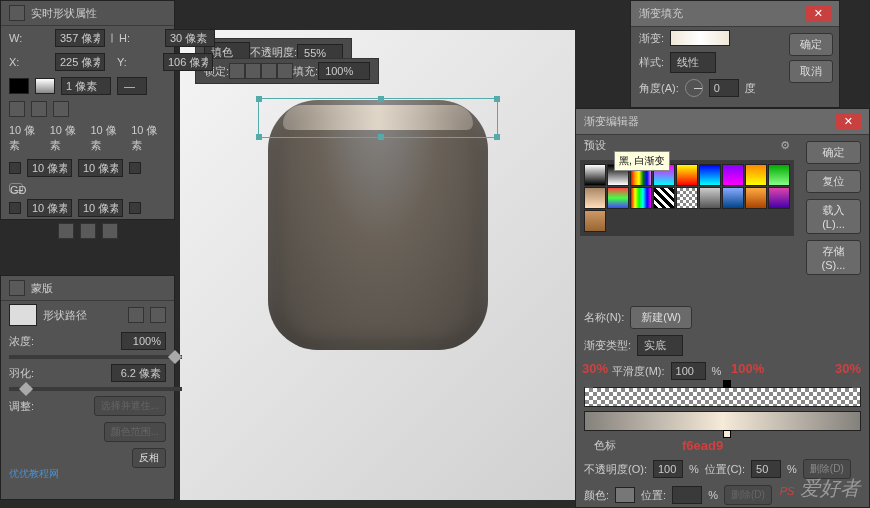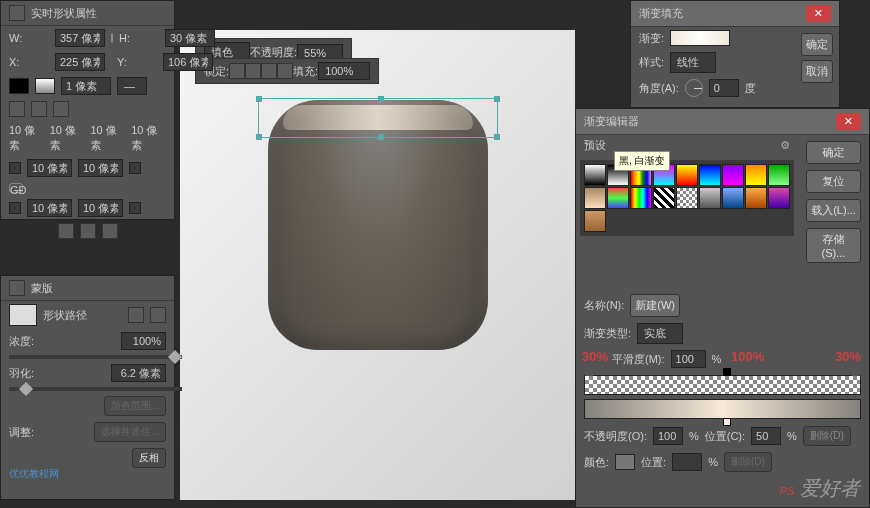--- a/index.html
+++ b/index.html
@@ -1,21 +1,21 @@
 <!DOCTYPE html>
 <html><head>
 <meta charset="utf-8">
 <style>
 *{margin:0;padding:0;box-sizing:border-box;font-family:"Microsoft YaHei",sans-serif;font-size:11px;color:#ccc;}
 body{background:#2a2a2a;width:870px;height:508px;overflow:hidden;position:relative;}
 .panel{background:#535353;border:1px solid #222;position:absolute;}
 .panel-header{background:#535353;padding:4px 8px;border-bottom:1px solid #3a3a3a;display:flex;align-items:center;gap:6px;}
 .row{display:flex;align-items:center;gap:6px;padding:3px 8px;}
 input[type=text]{background:#3a3a3a;border:1px solid #222;color:#ccc;padding:2px 4px;width:50px;height:18px;}
-.btn{background:#6a6a6a;border:1px solid #333;padding:3px 4px;color:#ddd;cursor:pointer;border-radius:3px;}
+.btn{background:#6a6a6a;border:1px solid #333;padding:3px 10px;color:#ddd;cursor:pointer;border-radius:3px;}
 .btn-sm{padding:2px 6px;font-size:10px;}
 .canvas-area{position:absolute;left:180px;top:30px;width:395px;height:470px;background:linear-gradient(135deg,#f5f5f5,#d0d0d0);}
 .icon-shape{width:220px;height:250px;margin:70px auto;background:radial-gradient(ellipse at top,#888 0%,#6a6259 40%,#4a4540 100%);border-radius:50px;position:relative;box-shadow:inset 0 -5px 20px rgba(0,0,0,0.3),inset 0 5px 15px rgba(255,255,255,0.2);}
 .icon-shape::before{content:"";position:absolute;top:5px;left:15px;right:15px;height:25px;background:linear-gradient(90deg,rgba(246,234,217,0.3),rgba(246,234,217,0.8),rgba(246,234,217,0.3));border-radius:30px 30px 10px 10px;}
 .selection-box{position:absolute;top:68px;left:78px;width:240px;height:40px;border:1px solid #5aa;}
 .handle{width:6px;height:6px;background:#5aa;position:absolute;}
 .checkbox{width:12px;height:12px;background:#3a3a3a;border:1px solid #222;display:inline-block;}
 .swatch{width:20px;height:16px;border:1px solid #222;display:inline-block;}
 .close-x{background:#c94040;color:#fff;padding:2px 8px;margin-left:auto;border-radius:2px;}
 .preset-grid{display:grid;grid-template-columns:repeat(9,22px);gap:1px;padding:4px;background:#3a3a3a;margin:4px;}
@@ -140,26 +140,26 @@
       <div class="slider-thumb" style="right:2px"></div>
     </div>
   <div class="row">
     <span>羽化:</span>
     <input type="text" style="margin-left: auto; width: 55px; text-align: right;" value="6.2 像素">
   </div>
   <div class="slider" style="margin:2px 8px">
       <div class="slider-thumb" style="left:12px"></div>
     </div>
   <div class="row">
-      <span class="btn btn-sm" style="margin-left:auto;color:#666;background:#4a4a4a">颜色范围...</span>
-    </div>
-  <div class="row">
     <span>调整:</span>
     <span class="btn btn-sm" style="margin-left:auto;color:#666;background:#4a4a4a">选择并遮住...</span>
   </div>
+  <div class="row">
+      <span class="btn btn-sm" style="margin-left:auto;color:#666;background:#4a4a4a">颜色范围...</span>
+    </div>
   <div class="row">
       <span class="btn btn-sm" style="margin-left:auto;background:#4a4a4a">反相</span>
     </div>
   <div style="position:absolute;bottom:18px;left:8px;color:#4a90d0;font-size:10px">优优教程网</div>
 </div>
 
 <div class="panel" style="right:30px;top:0;width:210px;height:108px">
   <div class="panel-header" style="background:#6a6a6a">
     <span>渐变填充</span>
     <span class="close-x">✕</span>
@@ -249,20 +249,24 @@
   </div>
   <div class="gradient-bar opacity">
     <div style="position:absolute;top:-8px;left:0;width:8px;height:8px;background:#555"></div>
     <div style="position:absolute;top:-8px;left:50%;width:8px;height:8px;background:#000"></div>
     <div style="position:absolute;top:-8px;right:0;width:8px;height:8px;background:#555"></div>
   </div>
   <div class="gradient-bar">
     <div style="position:absolute;bottom:-8px;left:50%;width:8px;height:8px;background:#f6ead9;border:1px solid #000"></div>
   </div>
   <div class="row">
+    <span style="margin-left:10px">色标</span>
+    <span class="annotation" style="position:static;margin-left:60px">f6ead9</span>
+  </div>
+  <div class="row">
     <span>不透明度(O):</span>
     <input type="text" style="width: 30px;" value="100">
     <span>%</span>
     <span>位置(C):</span>
     <input type="text" style="width: 30px;" value="50">
     <span>%</span>
     <span class="btn btn-sm" style="color:#888;background:#4a4a4a">删除(D)</span>
   </div>
   <div class="row" style="color:#777">
     <span>颜色:</span>

